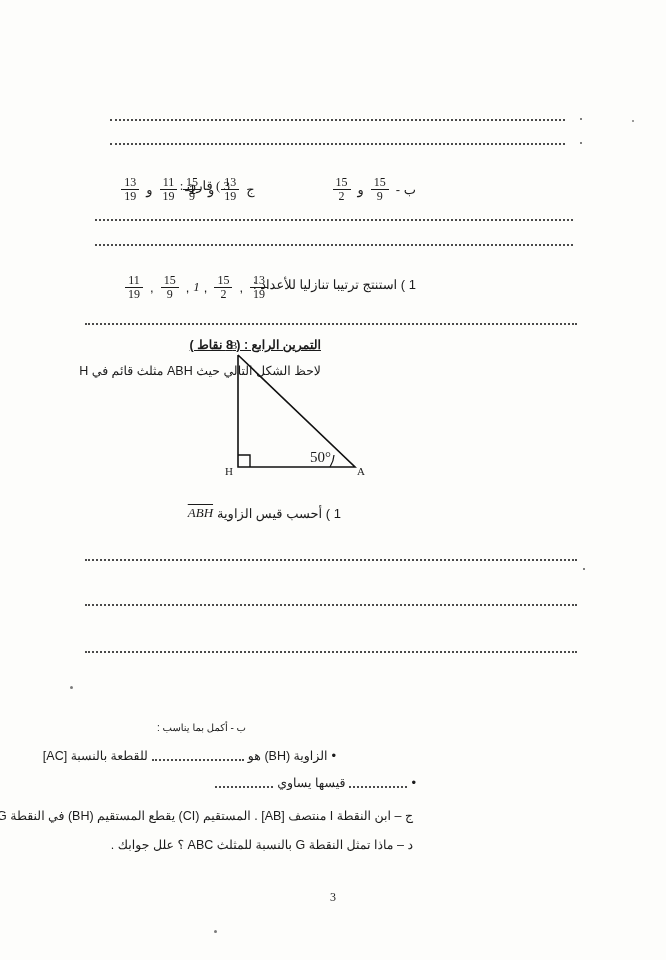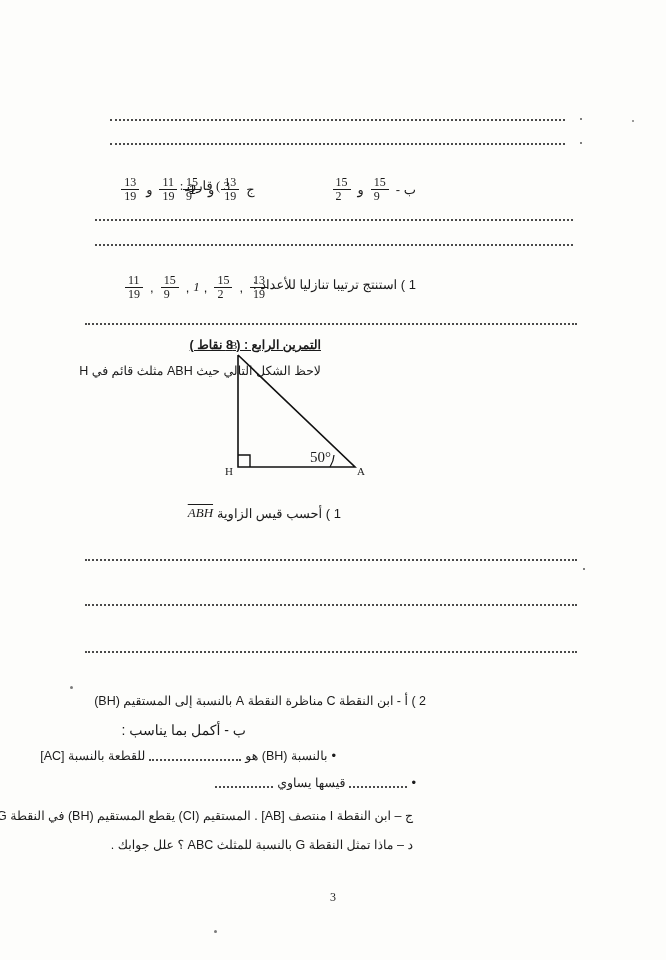--- a/index.html
+++ b/index.html
@@ -28,21 +28,21 @@
   }
   .q{
     position:absolute;
     direction:rtl;
     font-size:13px;
     white-space:nowrap;
   }
   .frac{
     display:inline-flex;
     flex-direction:column;
-    align-items:flex-end;
+    align-items:center;
     vertical-align:middle;
     font-size:12px;
     line-height:1.05;
     margin:0 3px;
     font-family:"Liberation Serif", serif;
   }
   .frac .num{border-bottom:1.3px solid #1b1b1b;padding:0 3px;}
   .frac .den{padding:0 3px;}
   .serif{font-family:"Liberation Serif", serif;font-style:italic;}
   .overline{ text-decoration:overline; }
@@ -197,27 +197,26 @@
   </div>
   <div class="dotsm" style="left:583px;top:568px;"></div>
 
   <div class="line-row" style="left:85px;top:603px;width:492px;">
     <div class="dotline"></div>
   </div>
   <div class="line-row" style="left:85px;top:650px;width:492px;">
     <div class="dotline"></div>
   </div>
 
-  <div class="q" style="right:240px;top:693px;font-size:12.5px;">2 ) أ - ابن النقطة C مناظرة النقطة A بالنسبة إلى المستقيم (BH)</div>
-  <div class="q" style="right:420px;top:722px;font-size:14px;">ب - أكمل بما يناسب :</div>
+  <div class="q" style="right:420px;top:722px;font-size:10px;">ب - أكمل بما يناسب :</div>
 
   <div class="q" style="right:330px;top:748px;font-size:12.5px;">
     <span class="row-items" style="display:inline-flex;">
       <span class="bullet">•</span>
-      <span>بالنسبة (BH) هو</span>
+      <span>الزاوية (BH) هو</span>
       <span style="display:inline-block;width:92px;border-bottom:2px dotted #4a4a4a;height:8px;"></span>
       <span>للقطعة بالنسبة [AC]</span>
     </span>
   </div>
 
   <div class="q" style="right:250px;top:775px;font-size:12.5px;">
     <span class="row-items" style="display:inline-flex;">
       <span class="bullet">•</span>
       <span style="display:inline-block;width:58px;border-bottom:2px dotted #4a4a4a;height:8px;"></span>
       <span>قيسها يساوي</span>

